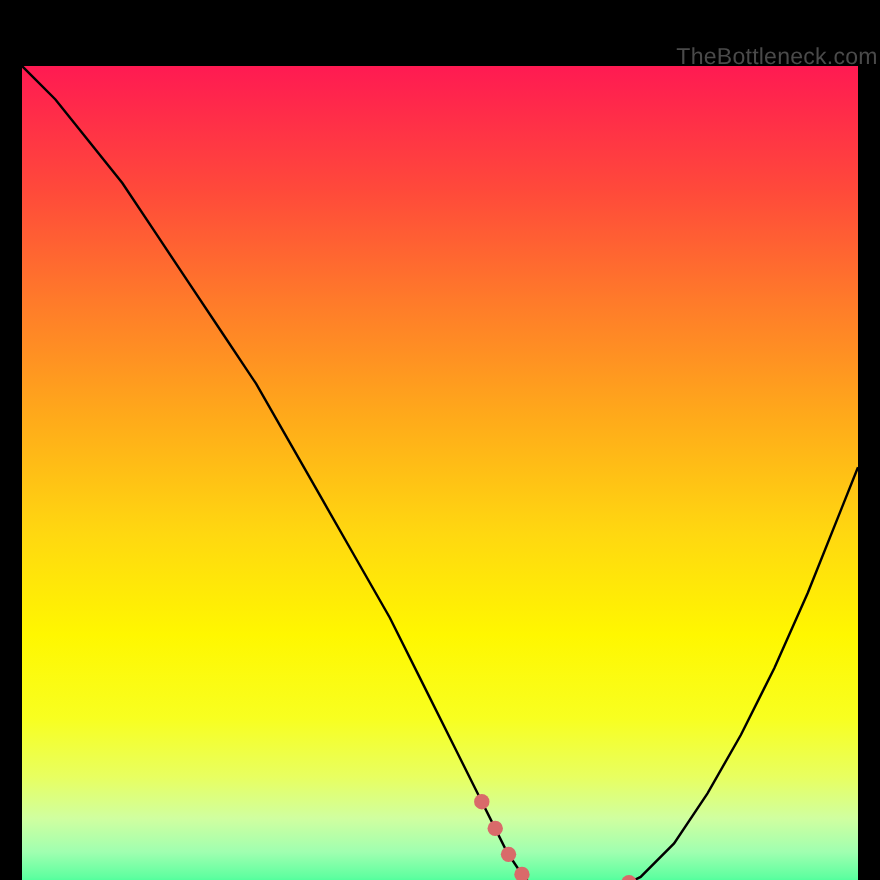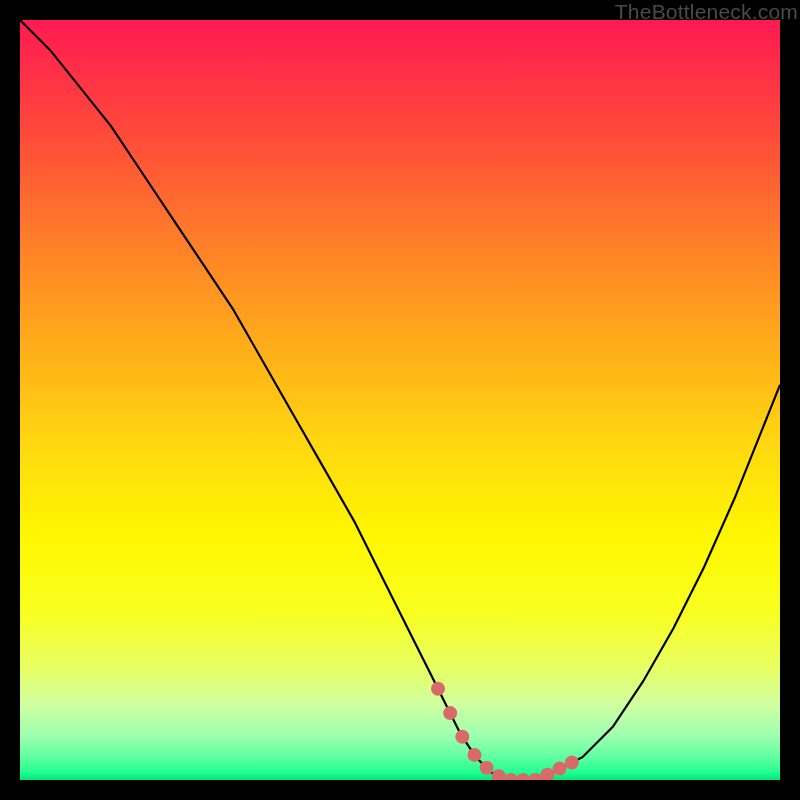--- a/index.html
+++ b/index.html
@@ -2,20 +2,21 @@
 <html><head>
 <meta charset="utf-8">
 <style>
   * { margin: 0; padding: 0; box-sizing: border-box; }
   html, body { width: 800px; height: 800px; overflow: hidden; background: #000; }
   .chart-container {
     position: relative;
     width: 800px;
     height: 668px;
     background: #000;
+    margin-top: 40px;
   }
   .plot-area {
     position: absolute;
     left: 20px;
     top: 20px;
     width: 760px;
     height: 760px;
     background: linear-gradient(to bottom,
       #ff1a52 0%,
       #ff2a4a 5%,

